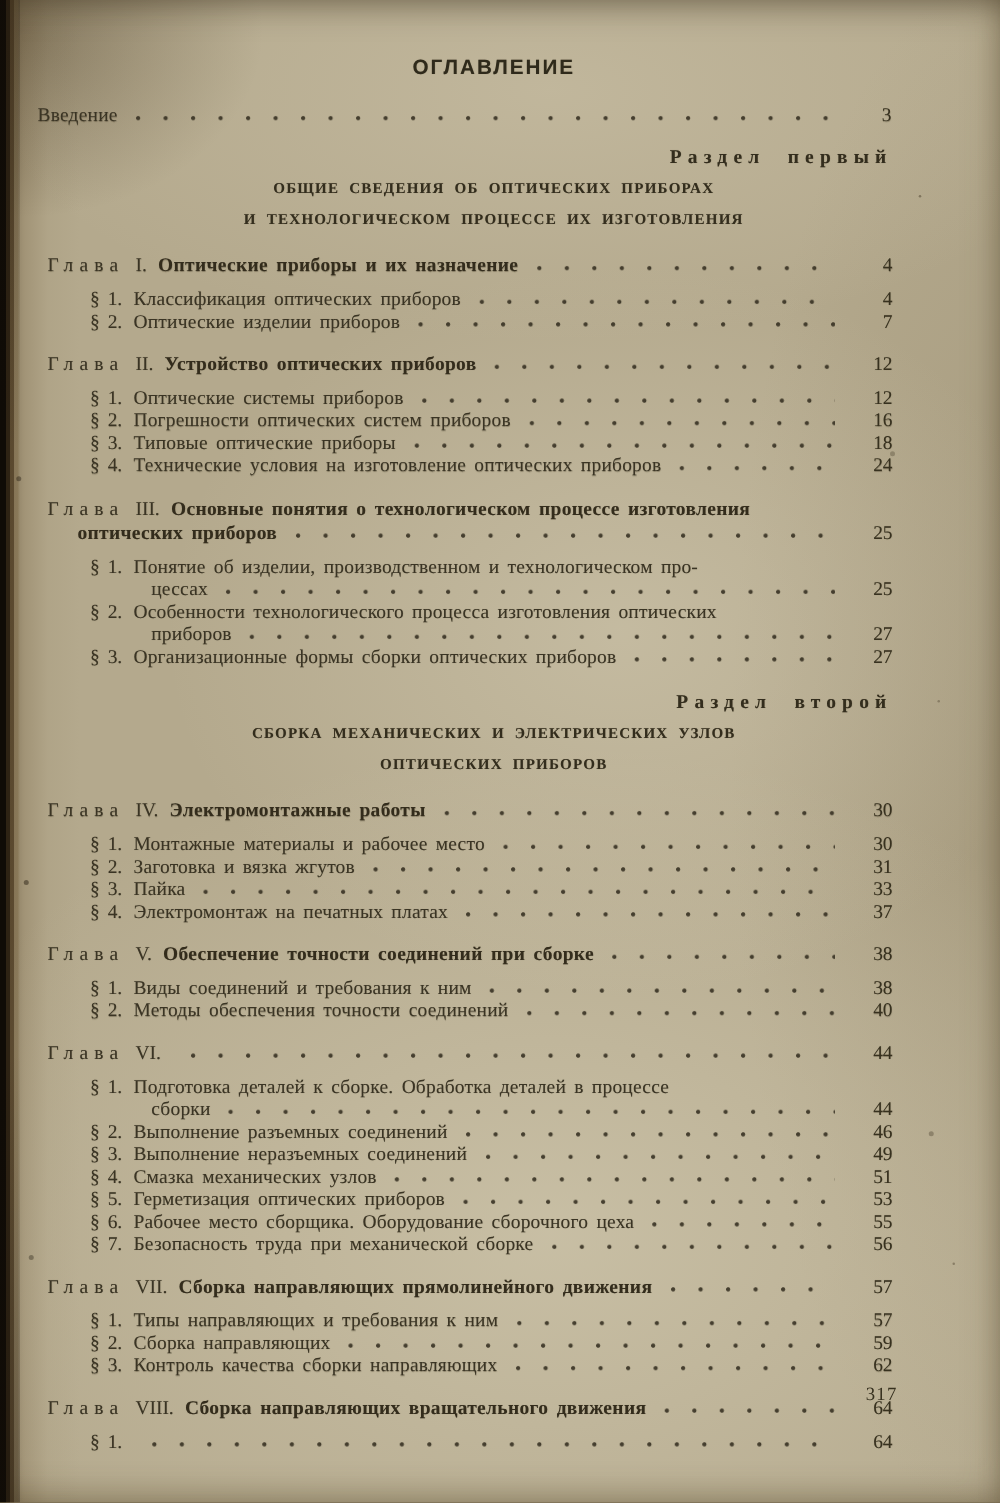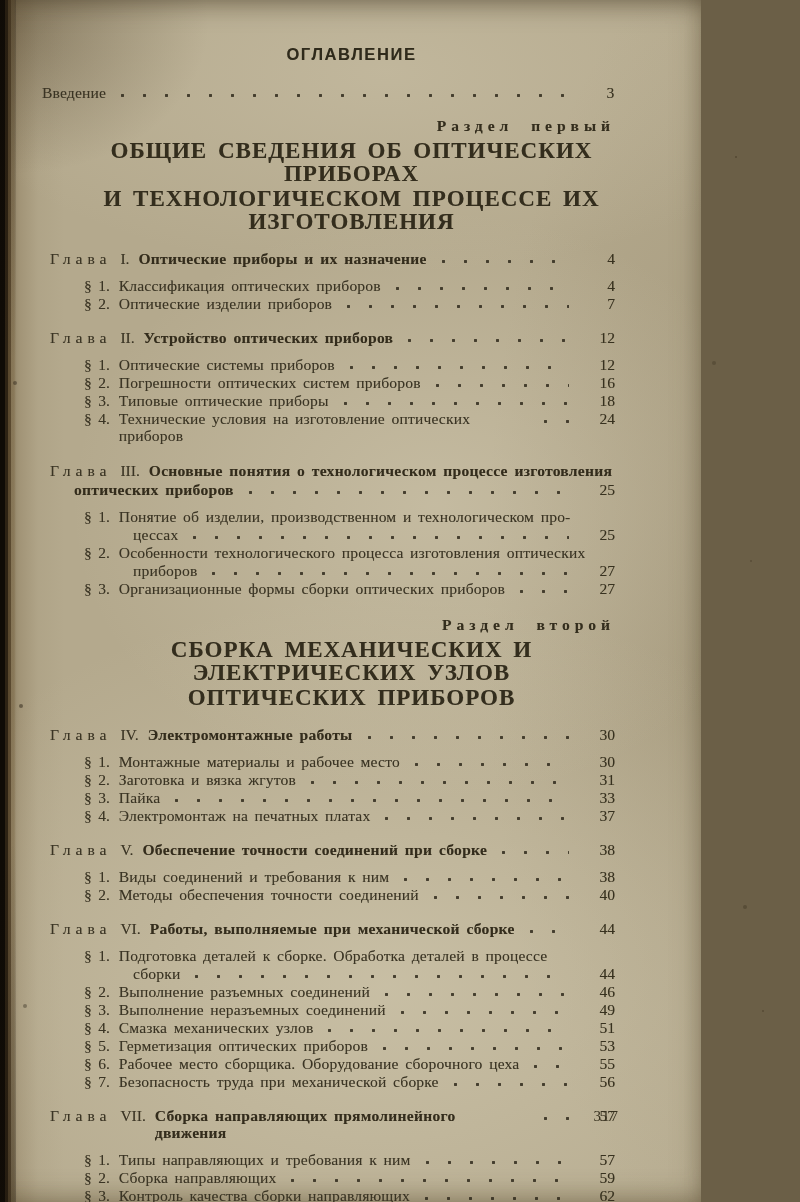--- a/index.html
+++ b/index.html
@@ -1,33 +1,32 @@
 <!DOCTYPE html>
 <html><head>
 <meta charset="utf-8">
 <style>
   * { margin:0; padding:0; box-sizing:border-box; }
   html,body { width:800px; height:1202px; overflow:hidden; background:#6b5f47; }
   .page {
-    position:relative; width:701px; height:1202px;
+    position:relative; width:800px; height:1202px;
     font-family:"Liberation Serif","DejaVu Serif",serif;
     color:#3a3424;
     background-color:#b4a98d;
     background-image:
       radial-gradient(ellipse 620px 280px at 55% 6%,  rgba(212,203,178,.40), transparent 72%),
       radial-gradient(ellipse 520px 420px at 62% 42%, rgba(216,208,184,.45), transparent 70%),
       radial-gradient(ellipse 720px 520px at 55% 82%, rgba(216,208,183,.55), transparent 75%),
       radial-gradient(ellipse 320px 900px at 101% 50%, rgba(140,127,98,.35), transparent 70%),
       radial-gradient(ellipse 260px 200px at 2% 2%,   rgba(70,55,32,.45),  transparent 75%),
       linear-gradient(90deg, rgba(72,56,32,.50) 0px, rgba(120,100,68,.30) 20px, rgba(150,135,104,.15) 38px, rgba(0,0,0,0) 64px);
     box-shadow:
       inset 0 16px 26px -14px rgba(45,33,15,.50),
       inset -12px 0 30px -12px rgba(95,80,52,.40),
       inset 0 -18px 28px -16px rgba(75,60,32,.45);
-    padding-left: 12px;
   }
   .binding {
     position:absolute; left:0; top:0; bottom:0; width:16px;
     background:
       linear-gradient(180deg, rgba(20,14,8,.25), rgba(0,0,0,0) 30%, rgba(0,0,0,0) 70%, rgba(20,14,8,.3)),
       linear-gradient(90deg, #0f0b06 0 5px, #2e2314 5px 8px, rgba(82,64,38,.85) 8px 11px, rgba(122,102,66,.45) 11px 14px, rgba(122,102,66,0) 16px);
   }
   .specks {
     position:absolute; left:0; top:0; width:2px; height:2px; border-radius:50%;
     background:transparent;
@@ -51,21 +50,21 @@
     font-weight:bold; font-size:16.5px; letter-spacing:1.6px;
     color:#2f2a1b; line-height:20px;
   }
   .kicker {
     margin-top:15px; text-align:right; padding-left:46px;
     font-weight:bold; font-size:15.5px; letter-spacing:5px; word-spacing:9px;
     color:#332d1d; line-height:20px;
   }
   .stitle {
     text-align:center; padding-left:46px; margin-top:2px;
-    font-weight:bold; font-size:23px; letter-spacing:1px; word-spacing:4px;
+    font-weight:bold; font-size:12px; letter-spacing:1px; word-spacing:4px;
     color:#332d1d; line-height:23px;
   }
   .stitle.f { margin-top:3px; }
   .row { display:flex; align-items:baseline; line-height:17px; font-size:15.5px; word-spacing:2.5px; }
   .intro { margin-top:20px; letter-spacing:.8px; }
   .ch, .ch2 { margin-top:17px; margin-left:8px; }
   .pr, .pr2 { margin-top:1px; margin-left:42px; }
   .first { margin-top:10px; }
   .cw { letter-spacing:5px; margin-right:9px; white-space:pre; color:#3a3424; }
   .cn { margin-right:9px; white-space:pre; color:#3a3424; }
@@ -247,21 +246,20 @@
     <div class="row pr">
       <span class="pn">§ 2.</span>
         <span class="pt">Методы обеспечения точности соединений</span>
       <span class="dots"></span>
       <span class="pg">40</span>
     </div>
 
     <div class="row ch">
       <span class="cw">Глава</span>
         <span class="cn">VI.</span>
-        <span class="ct">Работы, выполняемые при механической сборке</span>
       <span class="dots"></span>
       <span class="pg">44</span>
     </div>
     <div class="pr2 first">
       <div class="l1">
         <span class="pn">§ 1.</span><span class="pt">Подготовка деталей к сборке.  Обработка деталей в процессе</span>
       </div>
       <div class="row cont-pr">
         <span class="pt">сборки</span>
         <span class="dots"></span>

